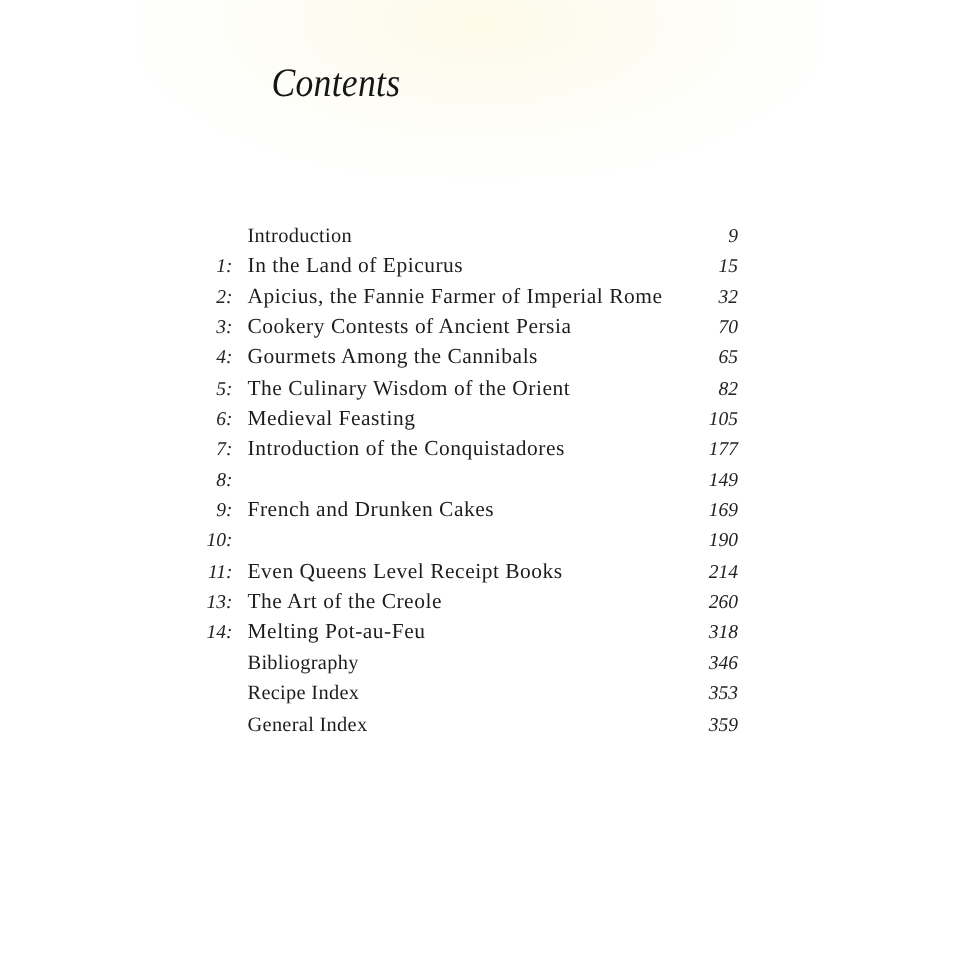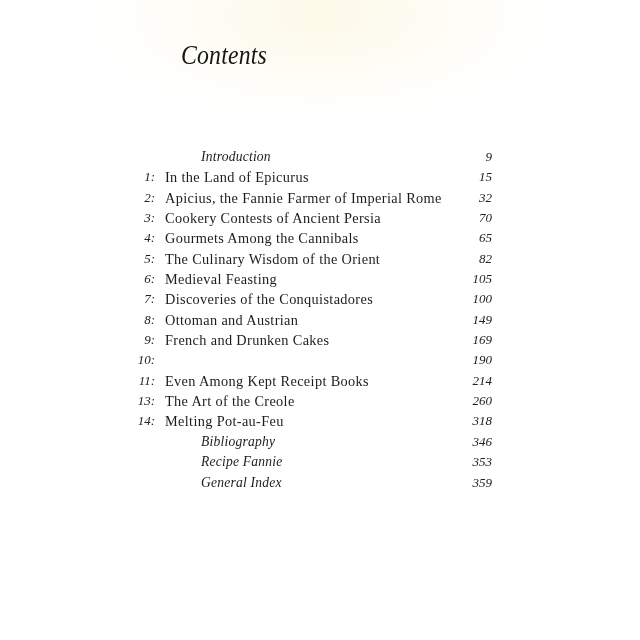--- a/index.html
+++ b/index.html
@@ -58,24 +58,22 @@
       font-size: 13px;
       color: #222;
     }
     .label {
       position: absolute;
       left: 165px;
       letter-spacing: 0.35px;
       white-space: nowrap;
     }
     .label.italic {
-      font-style: italic;
       font-size: 13.6px;
       letter-spacing: 0.2px;
-      margin-left: 36px;
     }
     .page {
       position: absolute;
       right: 148px; 
       font-style: italic;
       font-size: 13px;
       color: #222;
     }
   </style>
 </head>
@@ -116,60 +114,59 @@
     <span class="label">The Culinary Wisdom of the Orient</span>
     <span class="page">82</span>
   </div>
   <div class="toc-row">
     <span class="num">6:</span>
     <span class="label">Medieval Feasting</span>
     <span class="page">105</span>
   </div>
   <div class="toc-row">
     <span class="num">7:</span>
-    <span class="label">Discoveries of the Conquistadores</span>
-    <span class="page">100</span>
+    <span class="label">Introduction of the Conquistadores</span>
+    <span class="page">177</span>
   </div>
   <div class="toc-row">
     <span class="num">8:</span>
-    <span class="label">Ottoman and Austrian</span>
     <span class="page">149</span>
   </div>
   <div class="toc-row">
     <span class="num">9:</span>
     <span class="label">French and Drunken Cakes</span>
     <span class="page">169</span>
   </div>
   <div class="toc-row">
     <span class="num">10:</span>
     <span class="page">190</span>
   </div>
   <div class="toc-row">
     <span class="num">11:</span>
-    <span class="label">Even Among Kept Receipt Books</span>
+    <span class="label">Even Queens Level Receipt Books</span>
     <span class="page">214</span>
   </div>
   <div class="toc-row">
     <span class="num">13:</span>
     <span class="label">The Art of the Creole</span>
     <span class="page">260</span>
   </div>
   <div class="toc-row">
     <span class="num">14:</span>
     <span class="label">Melting Pot-au-Feu</span>
     <span class="page">318</span>
   </div>
   <div class="toc-row">
     <span class="num"></span>
     <span class="label italic">Bibliography</span>
     <span class="page">346</span>
   </div>
   <div class="toc-row">
     <span class="num"></span>
-    <span class="label italic">Recipe Fannie</span>
+    <span class="label italic">Recipe Index</span>
     <span class="page">353</span>
   </div>
   <div class="toc-row">
     <span class="num"></span>
     <span class="label italic">General Index</span>
     <span class="page">359</span>
   </div>
 </div>
 
 </body></html>

